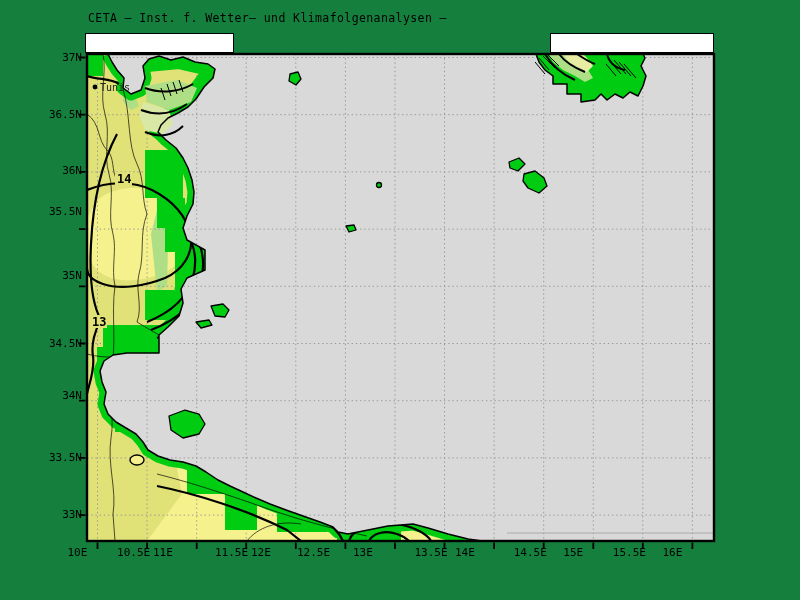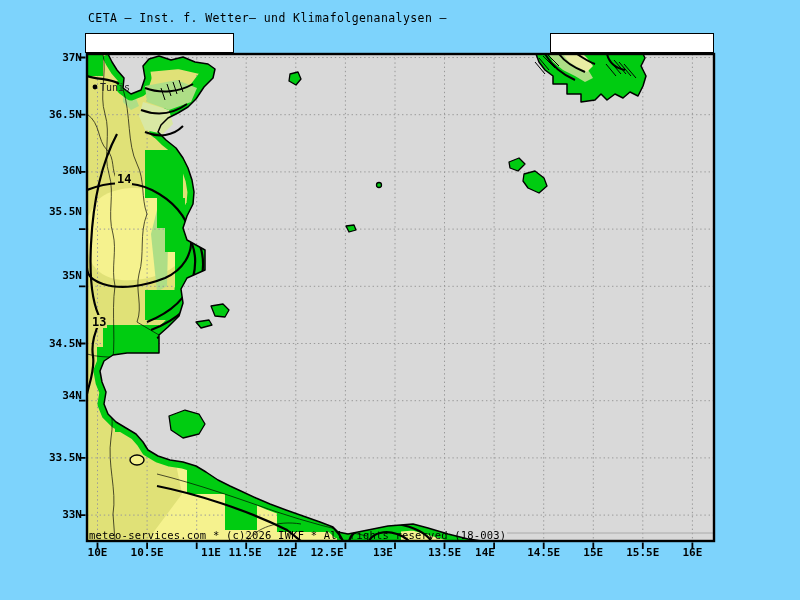--- a/index.html
+++ b/index.html
@@ -1,31 +1,31 @@
 <!DOCTYPE html>
 <html><head>
 <meta charset="utf-8">
 <style>
   :root{
     --sea:#d9d9d9; --land:#e0e177; --warm:#f5f28e; --green:#00cc11;
     --pgreen:#aede86; --pyg:#d9e8a4; --pyl:#e9eda4; --grid:#999999;
   }
   html,body{margin:0;padding:0;}
-  .page{position:relative;width:800px;height:600px;background:#7dd3fc;overflow:hidden;
+  .page{position:relative;width:800px;height:600px;background:#15803d;overflow:hidden;
         font-family:"DejaVu Sans Mono",monospace;color:#000;}
   .app-title{position:absolute;left:88px;top:11px;font-size:11.5px;letter-spacing:.4px;white-space:pre;}
   .box{position:absolute;top:33px;height:18px;line-height:18px;border:1.5px solid #000;
        background:#fff;font-size:11px;white-space:pre;}
   .param-box{left:85px;padding:0 4px;}
   .date-box{right:86px;padding:0 5px;}
   .map-svg{position:absolute;left:87px;top:54px;overflow:visible;}
   .lat-label{position:absolute;left:28px;width:54px;height:16px;line-height:16px;
-             text-align:right;font-size:11px;font-weight:bold;}
+             text-align:right;font-size:11px;font-weight:normal;}
   .lon-label{position:absolute;top:546px;width:60px;height:14px;line-height:14px;
-             text-align:center;font-size:11px;font-weight:bold;}
+             text-align:left;font-size:11px;font-weight:normal;}
   .credit{position:absolute;left:89px;top:529px;font-size:10.5px;letter-spacing:.2px;
           z-index:6;white-space:pre;}
   svg text{font-family:"DejaVu Sans Mono",monospace;}
 </style>
 </head>
 <body>
 
 <div class="page">
 
   <div class="app-title">CETA – Inst. f. Wetter– und Klimafolgenanalysen –</div>
@@ -41,33 +41,32 @@
   <div class="lat-label" style="top:163px">36N</div>
   <div class="lat-label" style="top:204px">35.5N</div>
   <div class="lat-label" style="top:268px">35N</div>
   <div class="lat-label" style="top:335.5px">34.5N</div>
   <div class="lat-label" style="top:388px">34N</div>
   <div class="lat-label" style="top:449.9px">33.5N</div>
   <div class="lat-label" style="top:507.1px">33N</div>
 
   <div class="lon-label" style="left:67.5px">10E</div>
   <div class="lon-label" style="left:117.1px">10.5E</div>
-  <div class="lon-label" style="left:181px">11E</div>
+  <div class="lon-label" style="left:153px">11E</div>
   <div class="lon-label" style="left:215px">11.5E</div>
-  <div class="lon-label" style="left:257px">12E</div>
+  <div class="lon-label" style="left:251px">12E</div>
   <div class="lon-label" style="left:297px">12.5E</div>
   <div class="lon-label" style="left:353px">13E</div>
   <div class="lon-label" style="left:414.5px">13.5E</div>
   <div class="lon-label" style="left:455px">14E</div>
   <div class="lon-label" style="left:513.7px">14.5E</div>
   <div class="lon-label" style="left:563.3px">15E</div>
   <div class="lon-label" style="left:612.8px">15.5E</div>
   <div class="lon-label" style="left:662.4px">16E</div>
 
-  <div class="credit">meteo-services.com * (c)2026 IWKF * All rights reserved (18-003)</div>
 
   <svg class="map-svg" width="627" height="487" viewBox="0 0 627 487">
     <defs>
       <clipPath id="landclip">
         <path d="M0,0 L21,0 25,8 30,16 37,24 36,34 44,40 54,36 58,24 56,12 62,5 72,2 84,6 96,3 108,8 121,10 128,15 126,24 117,33 109,45 101,53 91,59 81,64 74,71 71,78 79,86 89,94 96,104 101,114 105,126 107,138 106,150 100,162 96,174 100,186 118,196 118,216 100,224 94,235 96,249 92,262 81,273 72,281 72,299 40,299 26,301 17,307 13,317 15,328 19,338 17,350 21,360 29,368 39,374 49,380 56,388 61,396 71,402 83,406 96,408 109,412 119,418 131,426 143,432 156,438 169,444 183,450 199,456 216,462 233,468 246,473 251,478 261,480 281,476 301,472 326,470 341,474 361,480 381,485 395,487 L0,487 Z"></path>
       </clipPath>
     </defs>
 
     <rect x="0" y="0" width="627" height="487" fill="var(--sea)"></rect>
 

